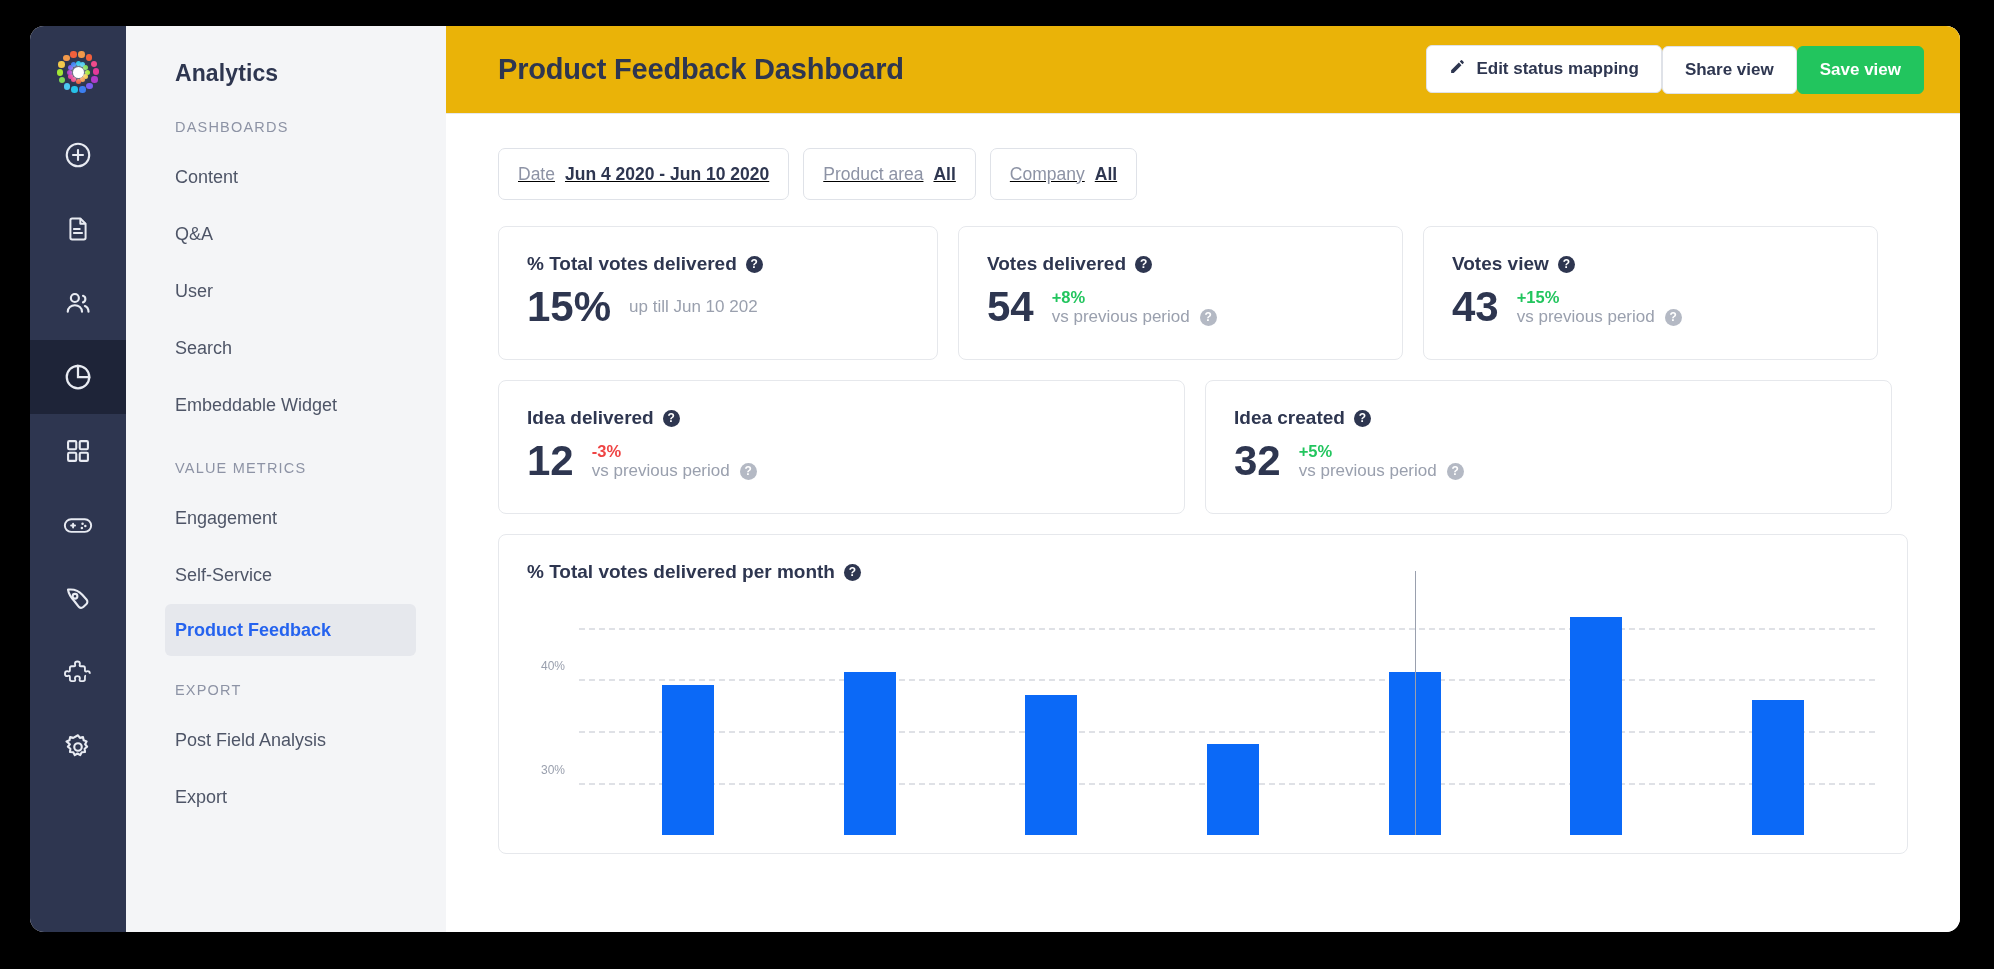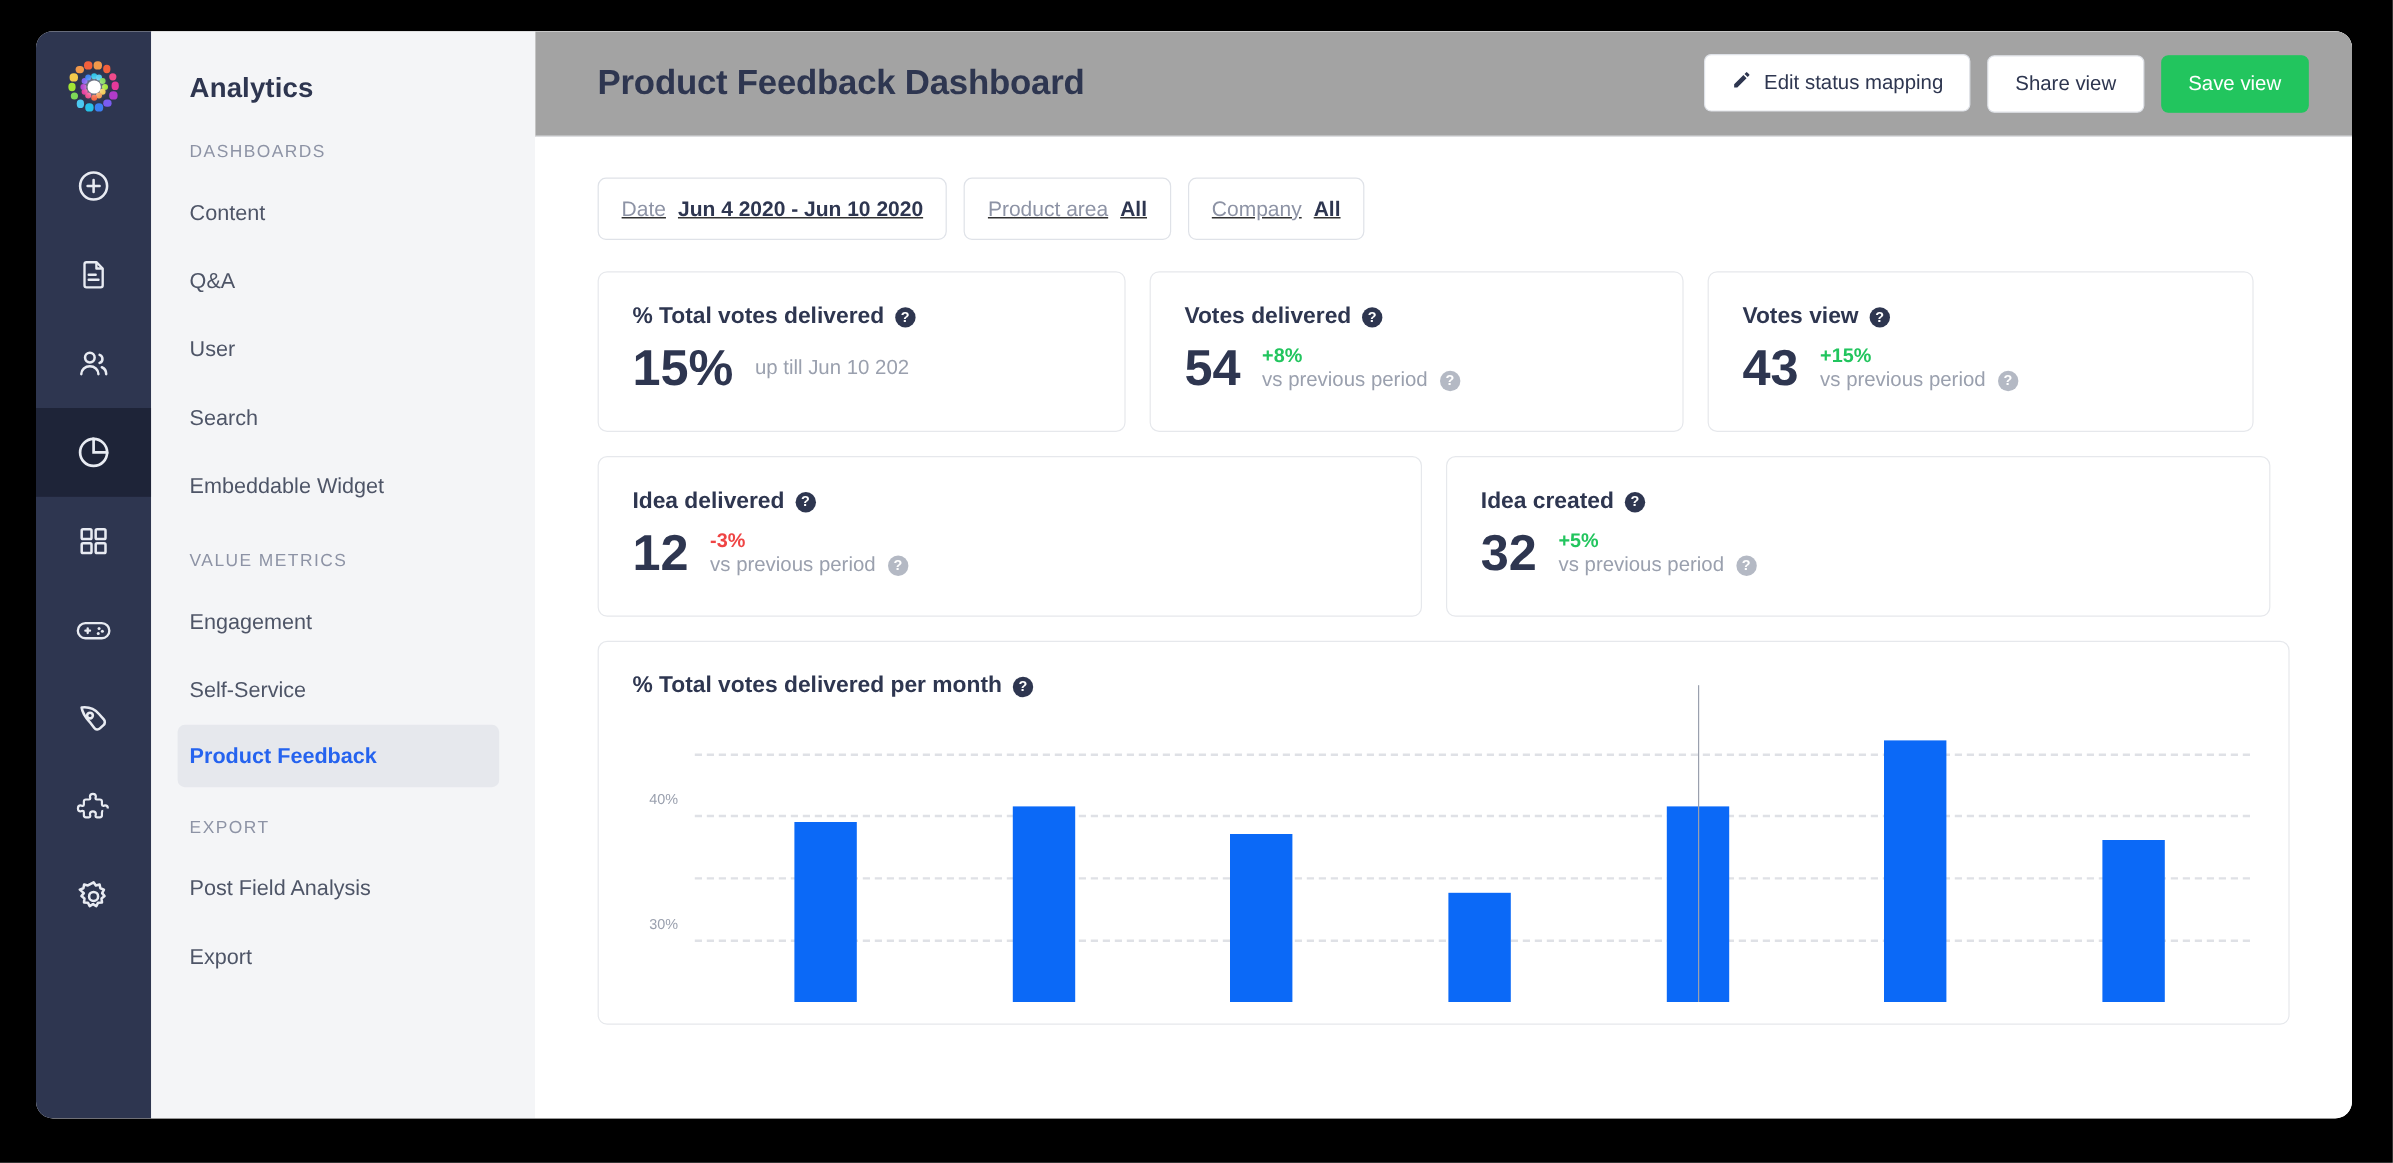--- a/index.html
+++ b/index.html
@@ -42,21 +42,21 @@
     width: 96px; height: 74px;
     display: flex; align-items: center; justify-content: center;
     color: #e8ebf2;
   }
   .rail-item.active { background: #1e2438; }
   .rail-item svg { display: block; }
   
   #nav {
     width: 320px; flex: 0 0 320px; height: 100%;
     background: #f4f5f7;
-    padding: 34px 0 0 0;
+    padding: 34px 0 0 17px;
     position: relative;
   }
   #nav-title {
     font-size: 23px; font-weight: bold; color: #2e3650;
     padding: 0 0 0 32px; margin-bottom: 32px; letter-spacing: .1px;
   }
   .nav-group-label {
     font-size: 14.5px; color: #8d93a5; letter-spacing: 1.2px;
     padding: 0 0 0 32px; margin-bottom: 14px; font-weight: normal;
   }
@@ -69,31 +69,31 @@
     background: #e6e8ed; color: #2563ef; font-weight: bold;
     margin: 0 30px 0 22px; border-radius: 6px; padding-left: 10px;
     height: 52px;
   }
   .nav-gap { height: 26px; }
   
   #main { flex: 1 1 auto; height: 100%; background: #fff; position: relative; overflow: hidden; }
   #topbar {
     height: 88px; border-bottom: 1px solid #e6e8ec;
     display: flex; align-items: center; padding: 0 36px 0 52px;
-    background: #a3a3a3;
+    background: #eab308;
   }
   #page-title {
     font-size: 29px; font-weight: bold; color: #2e3650; letter-spacing: -.2px;
     flex: 1 1 auto;
   }
   .topbtn {
     height: 48px; border: 1px solid #dfe2e8; border-radius: 6px;
-    background: #fff; color: #2e3650; font-size: 17px; font-weight: normal;
+    background: #fff; color: #2e3650; font-size: 17px; font-weight: bold;
     display: inline-flex; align-items: center; justify-content: center;
-    padding: 0 22px; margin-left: 14px; gap: 10px;
+    padding: 0 22px; gap: 10px;
     font-family: "Liberation Sans", sans-serif;
   }
   .topbtn.primary { background: #22c55e; border-color: #22c55e; color: #fff; }
   
   #content { padding: 34px 52px 0 52px; }
   #filters { display: flex; gap: 14px; margin-bottom: 26px; text-decoration: underline; }
   .filter {
     height: 52px; border: 1px solid #dfe2e8; border-radius: 7px;
     background: #fff; display: inline-flex; align-items: center;
     padding: 0 19px; gap: 10px;

